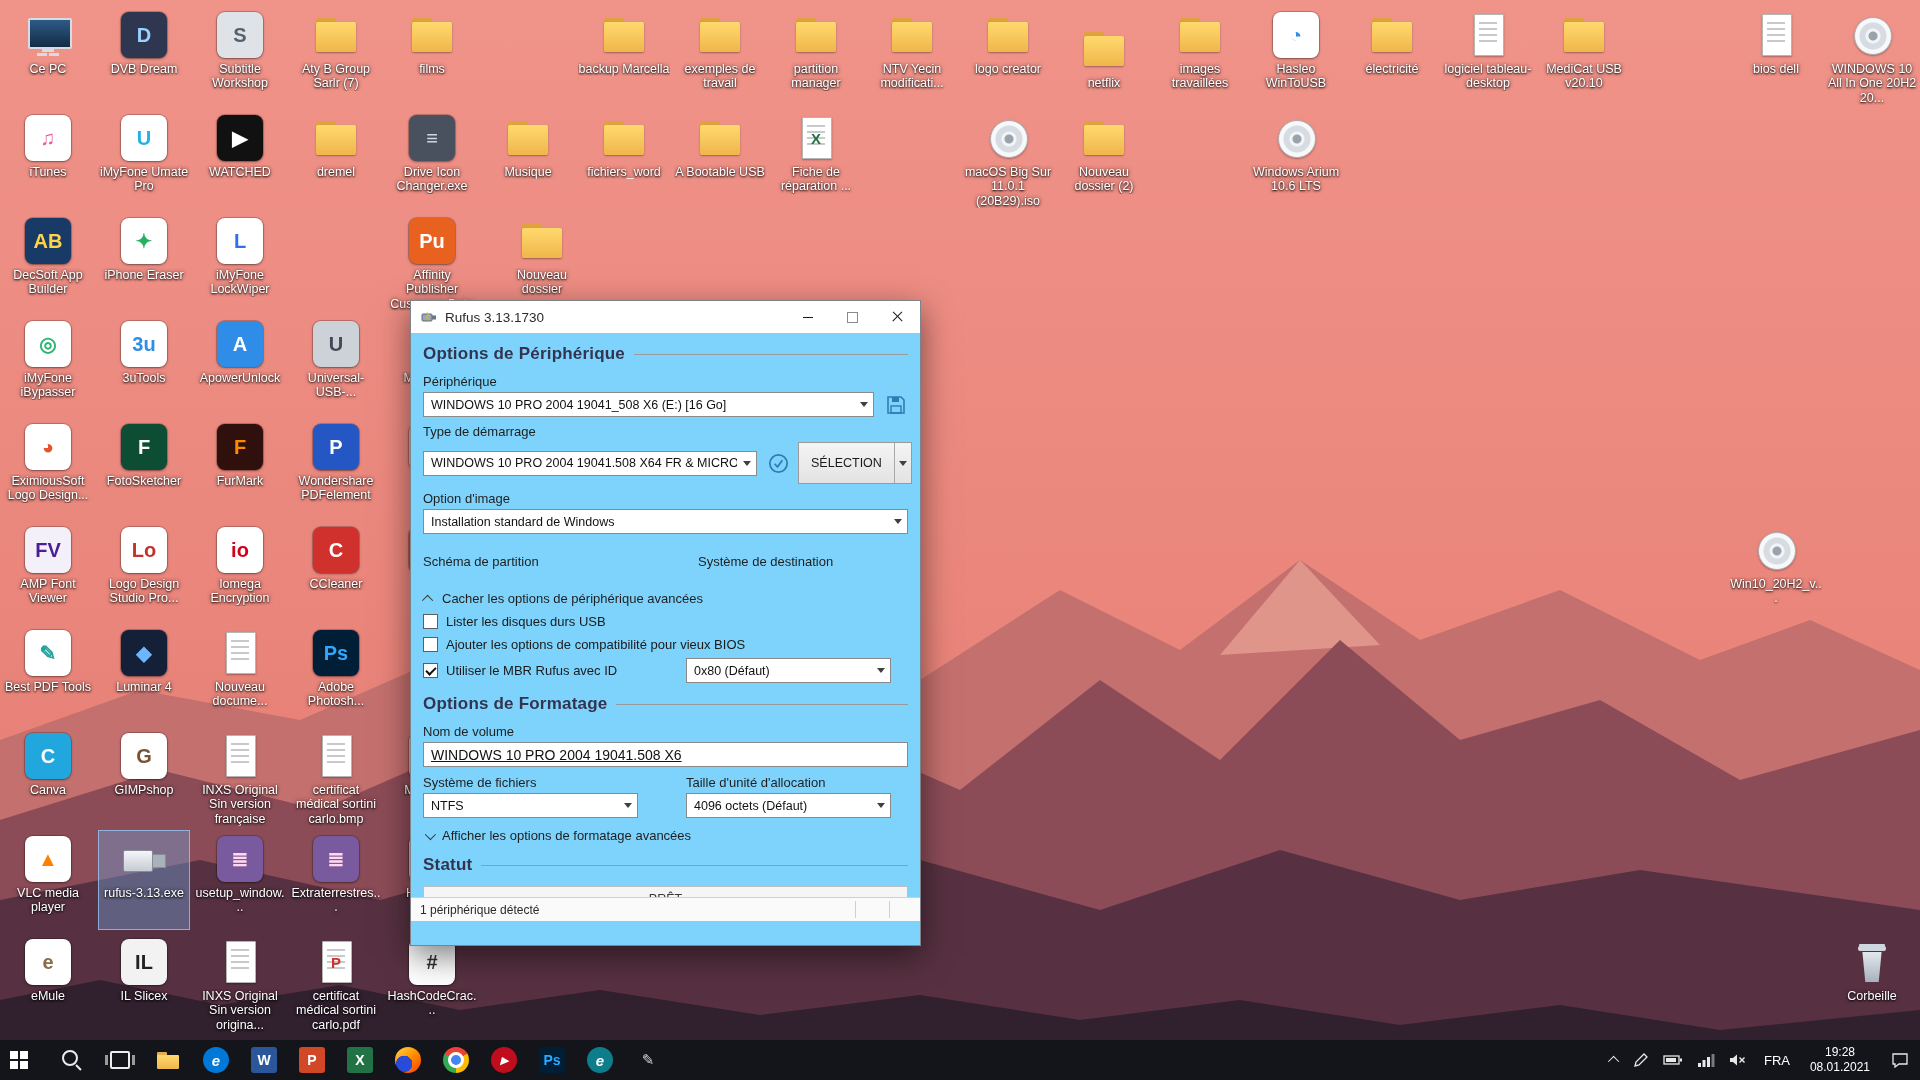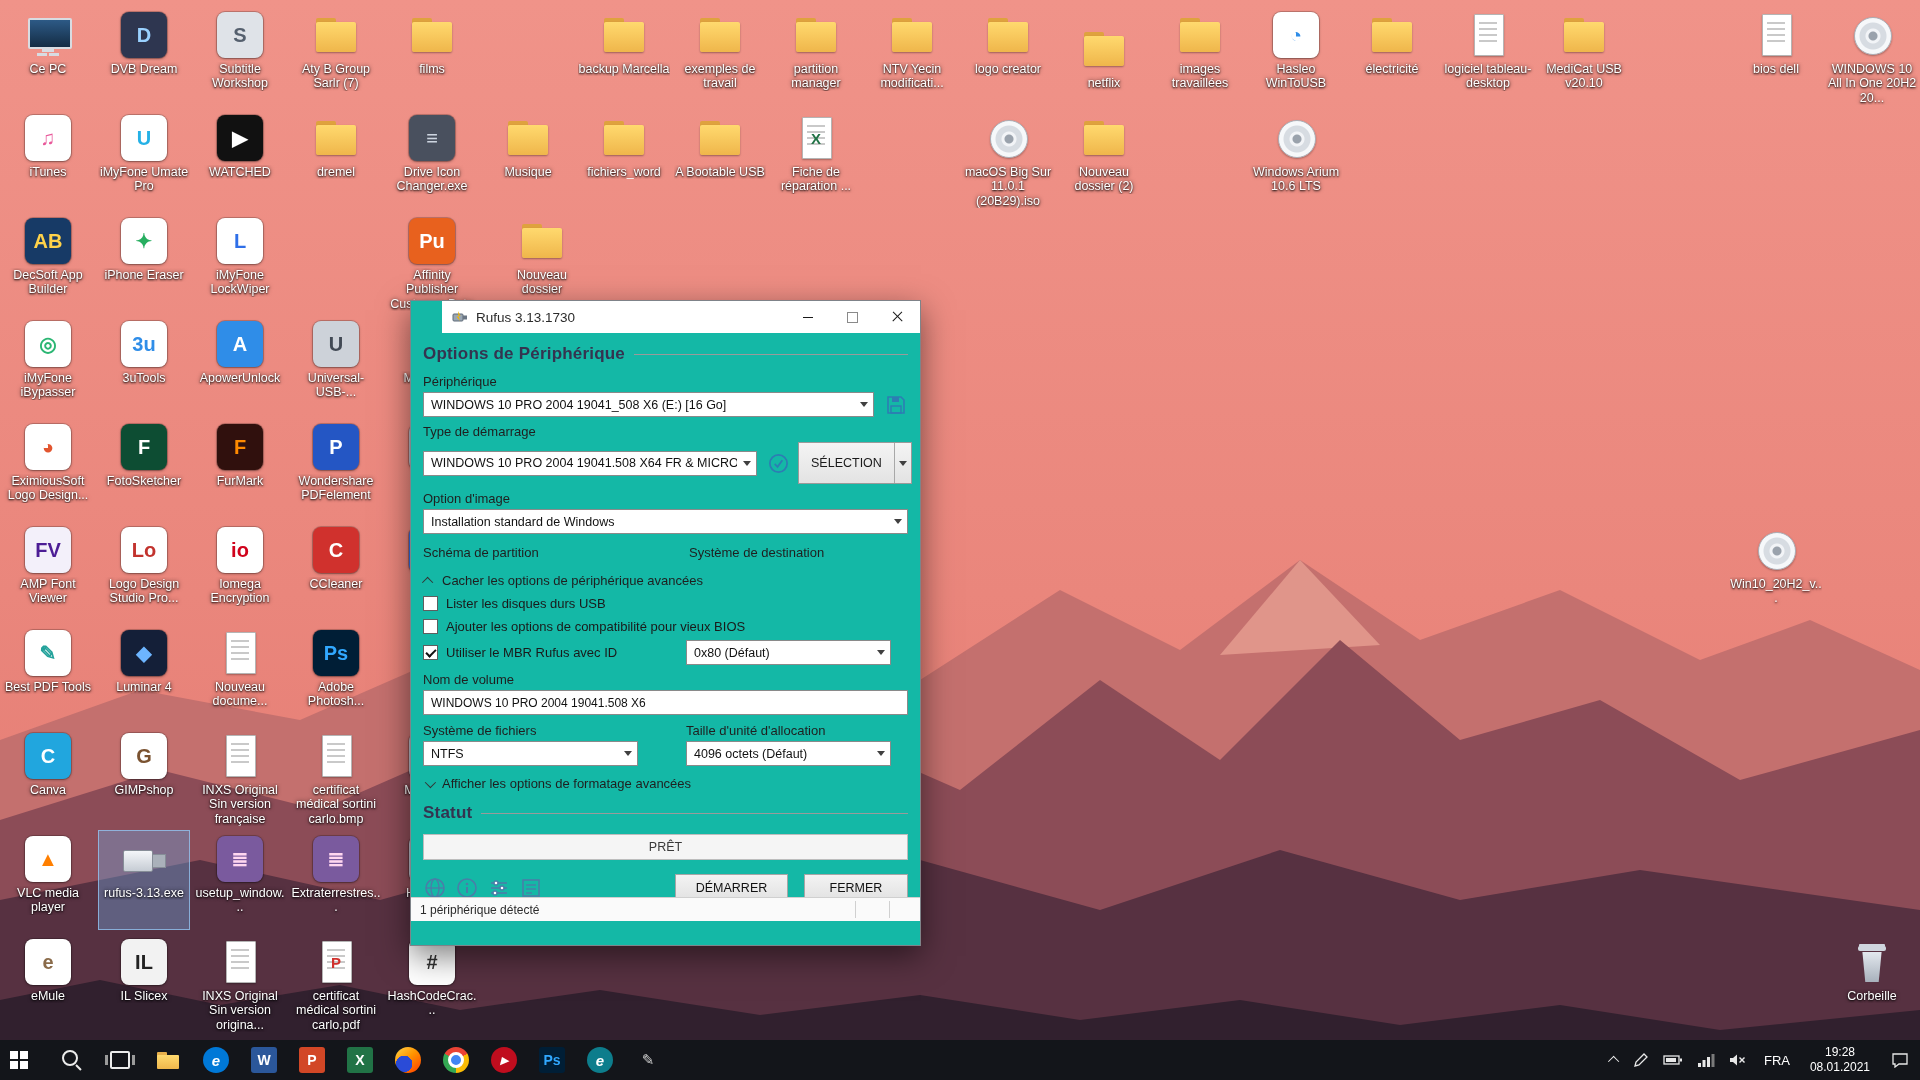--- a/index.html
+++ b/index.html
@@ -52,22 +52,22 @@
         background:linear-gradient(#f4f6f9,#c6ccd4); border:1px solid #868d97; border-radius:2px; }
   .k-drive::after { content:""; position:absolute; left:33px; top:20px; width:12px; height:12px;
         background:#aab1ba; border:1px solid #868d97; }
   .k-bin::before { content:""; position:absolute; left:13px; top:15px; width:24px; height:30px;
         background:linear-gradient(#e3e8ee,#a8b1bc); clip-path:polygon(10% 0,90% 0,78% 100%,22% 100%); }
   .k-bin::after { content:""; position:absolute; left:11px; top:9px; width:28px; height:5px;
         background:#cfd6de; border-radius:2px; box-shadow:0 -3px 0 -1px #cfd6de; }
 
   
   .rufus { position:absolute; left:410px; top:300px; width:511px; height:646px; z-index:50;
-           background:#14b8a6; border:1px solid #7f8389; box-shadow:0 10px 30px rgba(0,0,0,.5);
-           font-size:13px; color:#1a1a1a;padding-left:31px; }
+           background:#7dd3fc; border:1px solid #7f8389; box-shadow:0 10px 30px rgba(0,0,0,.5);
+           font-size:13px; color:#1a1a1a; }
   .rtitle { height:32px; display:flex; align-items:center; padding-left:9px; background:#fff; }
   .rttext { font-size:13.5px; color:#2b2b2b; margin-left:7px; }
   .rbtns { margin-left:auto; display:flex; height:32px; }
   .rbtn { width:45px; height:32px; display:flex; align-items:center; justify-content:center; position:relative; }
   .wc-min::before { content:""; width:10px; height:1px; background:#1a1a1a; }
   .wc-max::before { content:""; width:9px; height:9px; border:1px solid #8a8a8a; }
   .wc-close::before, .wc-close::after { content:""; position:absolute; width:13px; height:1.4px; background:#1a1a1a; }
   .wc-close::before { transform:rotate(45deg); } .wc-close::after { transform:rotate(-45deg); }
 
   .rbody { position:absolute; top:32px; left:0; right:0; bottom:24px; padding:6px 12px 0; overflow:hidden; }
@@ -94,22 +94,22 @@
   .help { margin-left:auto; font-size:14px; color:#333; padding-right:2px; }
   .rtoggle { display:flex; align-items:center; margin-top:9px; font-size:13px; color:#1f1f1f; height:17px; }
   .chev { width:8px; height:8px; border-left:1.6px solid #333; border-top:1.6px solid #333; margin:0 9px 0 2px; flex:none; }
   .chev.up { transform:rotate(45deg) translateY(2px); }
   .chev.down { transform:rotate(-135deg) translateY(2px); }
   .rcheck { display:flex; align-items:center; margin-top:6px; height:17px; }
   .cbox { width:15px; height:15px; border:1px solid #5e5e5e; background:#fff; margin-right:8px; flex:none; position:relative; }
   .cbox.checked::after { content:""; position:absolute; left:2px; top:3px; width:8px; height:4px;
         border-left:2px solid #111; border-bottom:2px solid #111; transform:rotate(-45deg); }
   .cbl { font-size:13px; }
-  .rinput { width:100%; height:25px; border:1px solid #8a8a8a; padding:0 7px; font-size:12px;
-            font-family:"Liberation Sans",sans-serif; color:#111; }
+  .rinput { width:100%; height:25px; border:1px solid #8a8a8a; padding:0 7px; font-size:14px;
+            font-family:"Liberation Sans",sans-serif; color:#111;text-decoration:underline; }
   .statusbox { margin-top:8px; height:26px; border:1px solid #bdbdbd; background:#f5f5f5;
                display:flex; align-items:center; justify-content:center; font-size:12.5px; color:#3a3a3a; }
   .actions { display:flex; align-items:center; margin-top:14px; }
   .abtnicon { margin-right:8px; cursor:default; }
   .wbtn { height:27px; border:1px solid #a6a6a6; background:linear-gradient(#f3f3f3,#e2e2e2);
           font-size:12.5px; font-family:"Liberation Sans",sans-serif; color:#111; }
   .wbtn.start { width:113px; margin-left:auto; }
   .wbtn.close { width:104px; margin-left:16px; }
   .rstatusbar { position:absolute; left:0; right:0; bottom:0; height:24px; background:#fafafa;
         border-top:1px solid #d0d0d0; display:flex; align-items:center; padding-left:9px;
@@ -596,21 +596,21 @@
 
       <div class="rlabel">Option d'image</div>
       <div class="combo">
         <span class="cval">Installation standard de Windows</span>
         <span class="carrow"></span>
       </div>
 
       <div class="cols" style="margin-top:8px;">
         <div class="rlabel col-l" style="margin:0;">Schéma de partition</div>
         <div class="colgap"></div>
-        <div class="rlabel" style="margin:3px;">Système de destination</div>
+        <div class="rlabel" style="margin:12px;">Système de destination</div>
       </div>
 
       <div class="rtoggle">
         <span class="chev up"></span>
         <span>Cacher les options de périphérique avancées</span>
       </div>
 
       <div class="rcheck">
         <span class="cbox"></span>
         <span class="cbl">Lister les disques durs USB</span>
@@ -623,20 +623,24 @@
         <div class="rcheck col-l" style="margin:0; width:263px;">
           <span class="cbox checked"></span>
           <span class="cbl">Utiliser le MBR Rufus avec ID</span>
         </div>
         <div class="combo col-r">
           <span class="cval">0x80 (Défaut)</span>
           <span class="carrow"></span>
         </div>
       </div>
 
+      <div class="rsec" style="margin-top:8px;">
+        <span class="rsec-t">Options de Formatage</span>
+        <span class="rsec-line"></span>
+      </div>
 
       <div class="rlabel">Nom de volume</div>
       <input class="rinput" type="text" value="WINDOWS 10 PRO 2004 19041.508 X6" style="">
 
       <div class="cols" style="margin-top:8px;">
         <div class="rlabel col-l" style="margin:0;">Système de fichiers</div>
         <div class="colgap"></div>
         <div class="rlabel" style="margin:0;">Taille d'unité d'allocation</div>
       </div>
       <div class="cols" style="margin-top:3px;">

